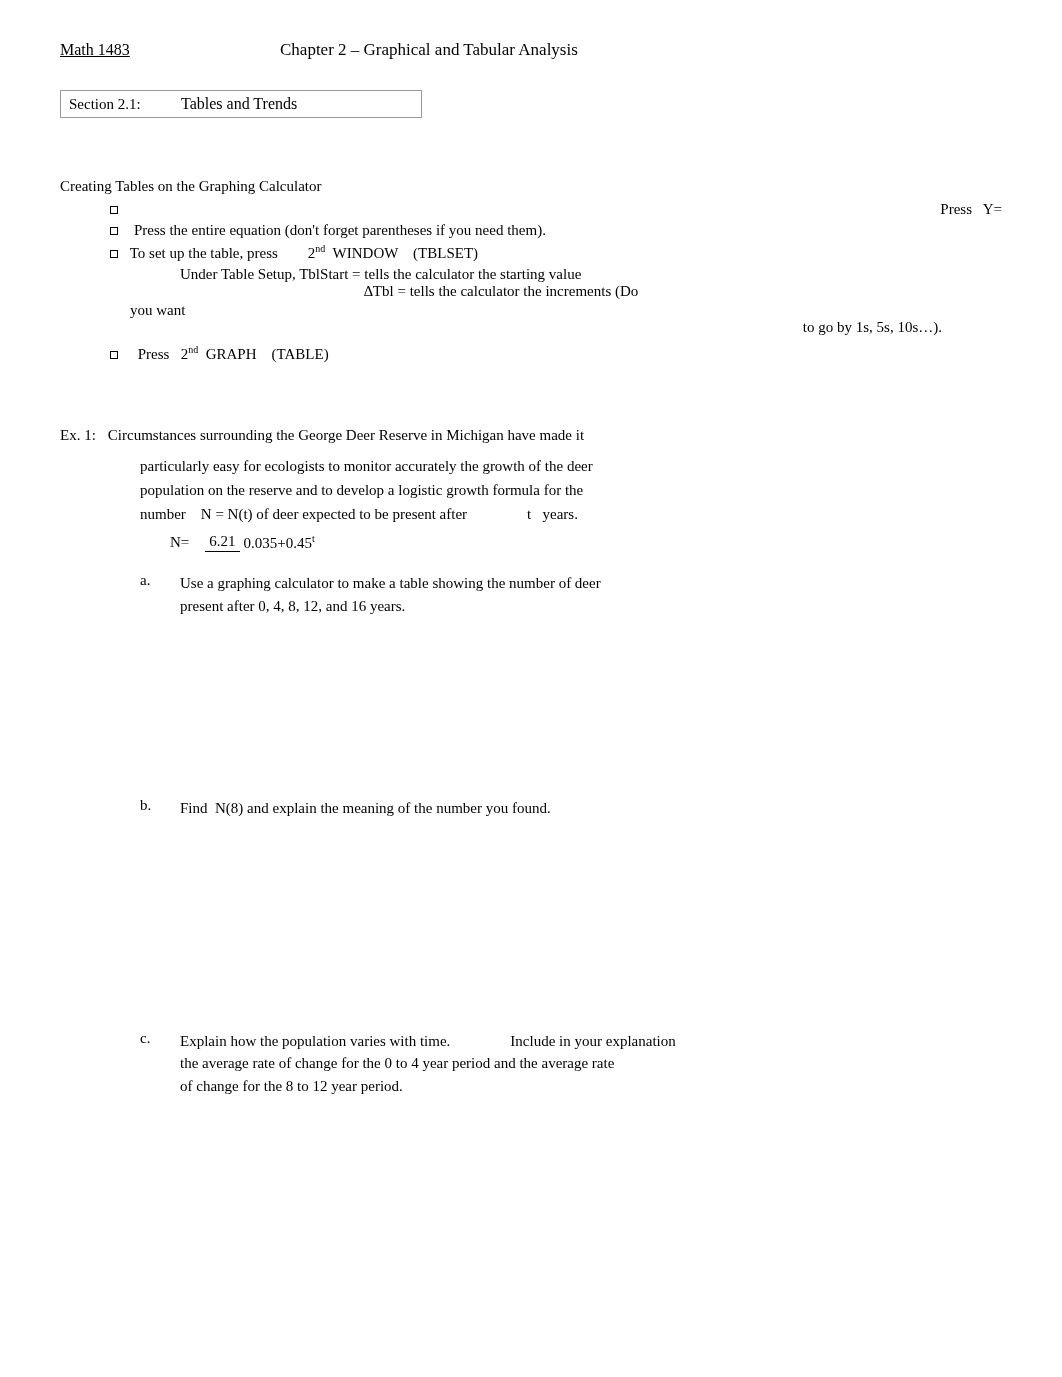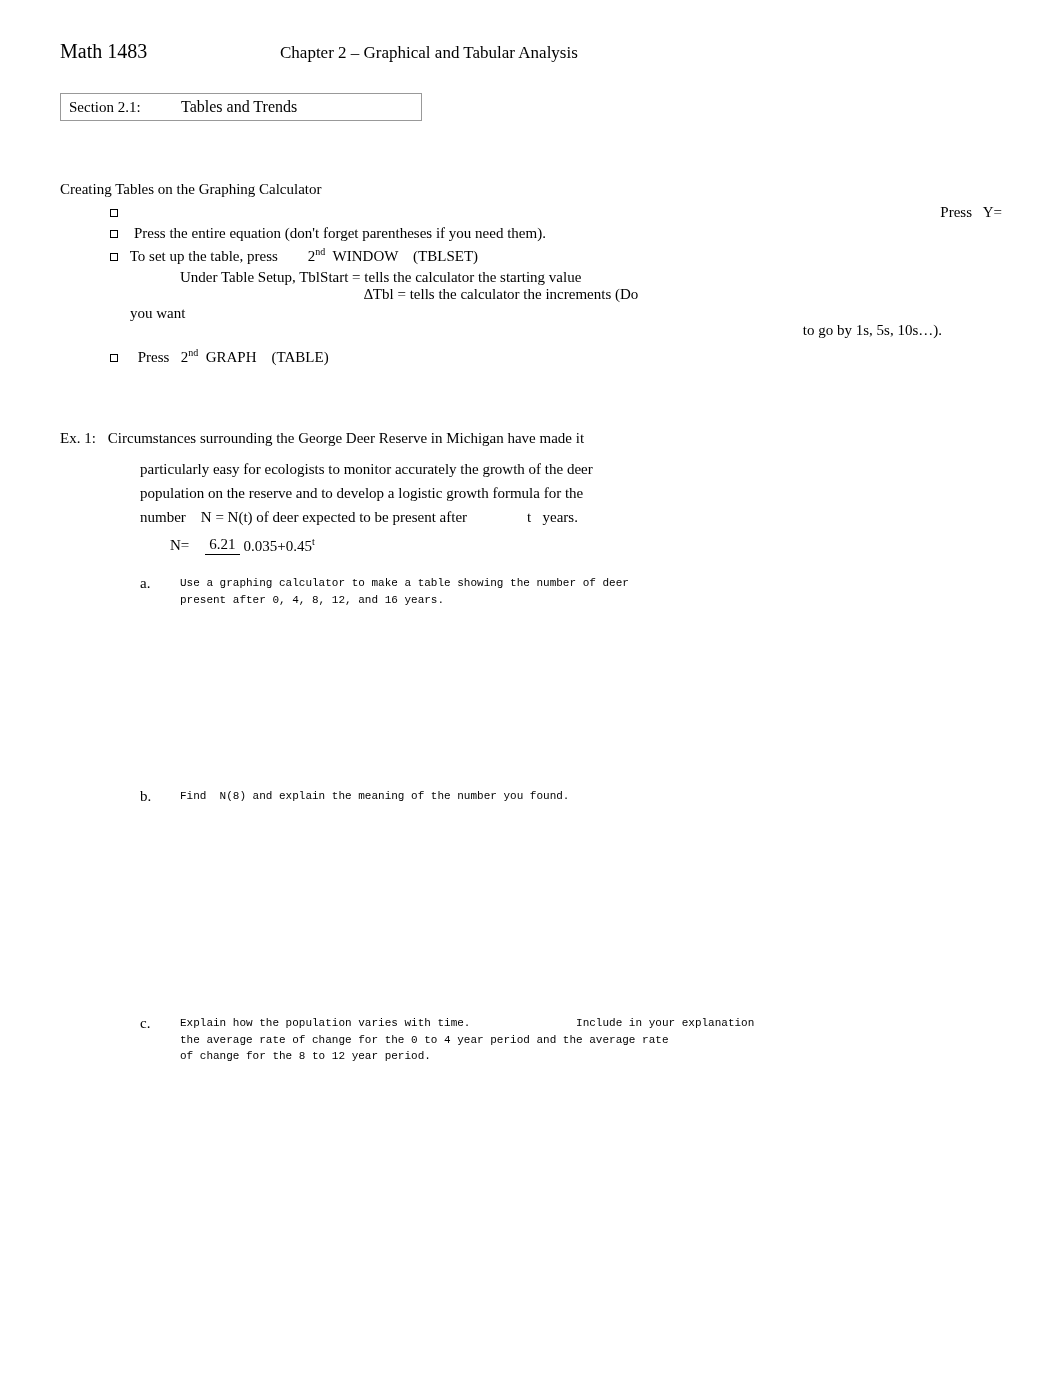--- a/index.html
+++ b/index.html
@@ -12,23 +12,24 @@
       min-height: 1377px;
       padding: 40px 60px 60px 60px;
     }
 
     .header {
       display: flex;
       align-items: baseline;
       margin-bottom: 30px;
     }
     .header-title {
-      font-size: 20px;
+      font-size: 16px;
       font-weight: normal;
       min-width: 160px;
+      text-decoration: underline;
     }
     .header-chapter {
       font-size: 17px;
       font-weight: normal;
       margin-left: 60px;
     }
 
     .section-bar {
       display: flex;
       align-items: center;
@@ -113,23 +114,22 @@
       margin-bottom: 10px;
       display: flex;
       align-items: flex-start;
       gap: 12px;
     }
     .sub-label {
       min-width: 28px;
       font-size: 15px;
     }
     .sub-content {
-      font-size: 11px;
+      font-size: 15px;
       line-height: 1.5;
-      font-family: Liberation Mono, monospace;
     }
 
     sup {
       font-size: 10px;
       vertical-align: super;
     }
 
     .spacer-lg { height: 90px; }
     .spacer-md { height: 60px; }
 

